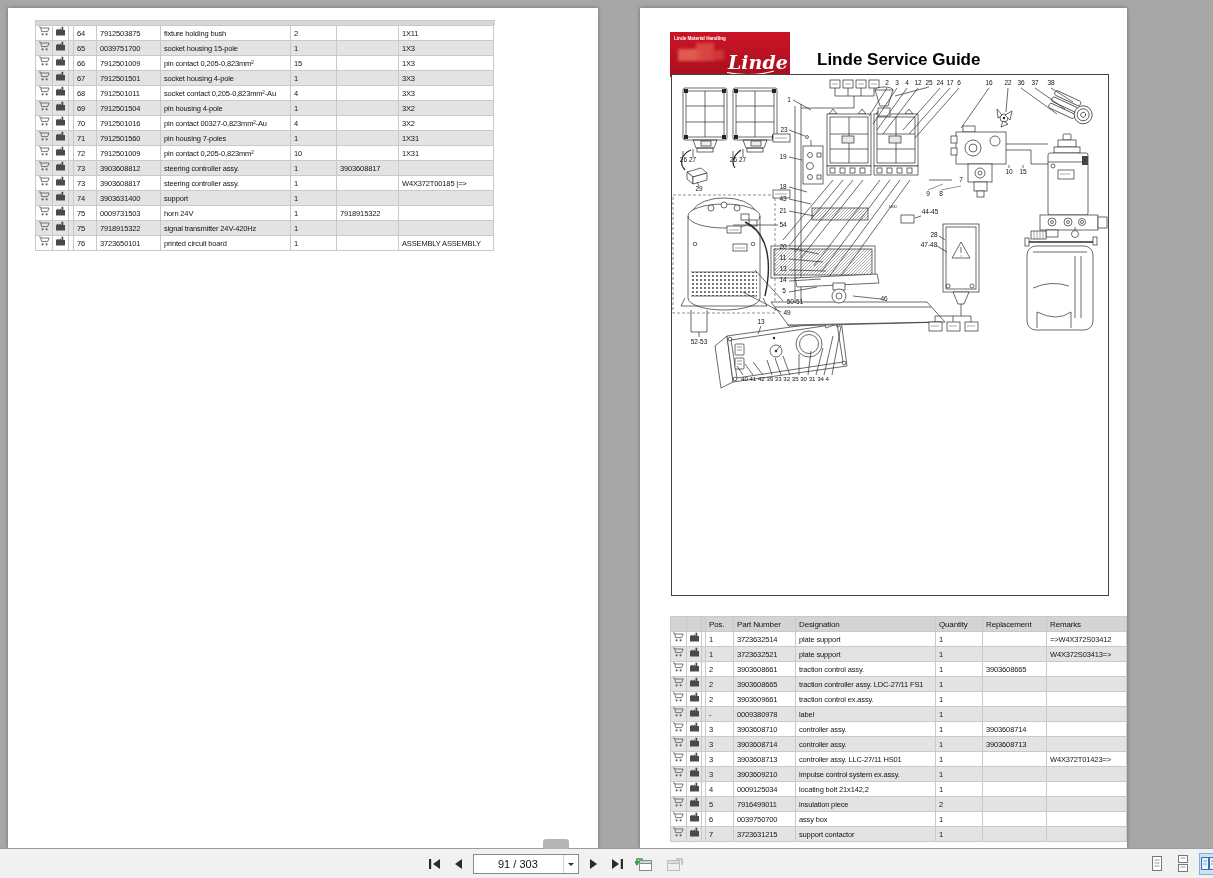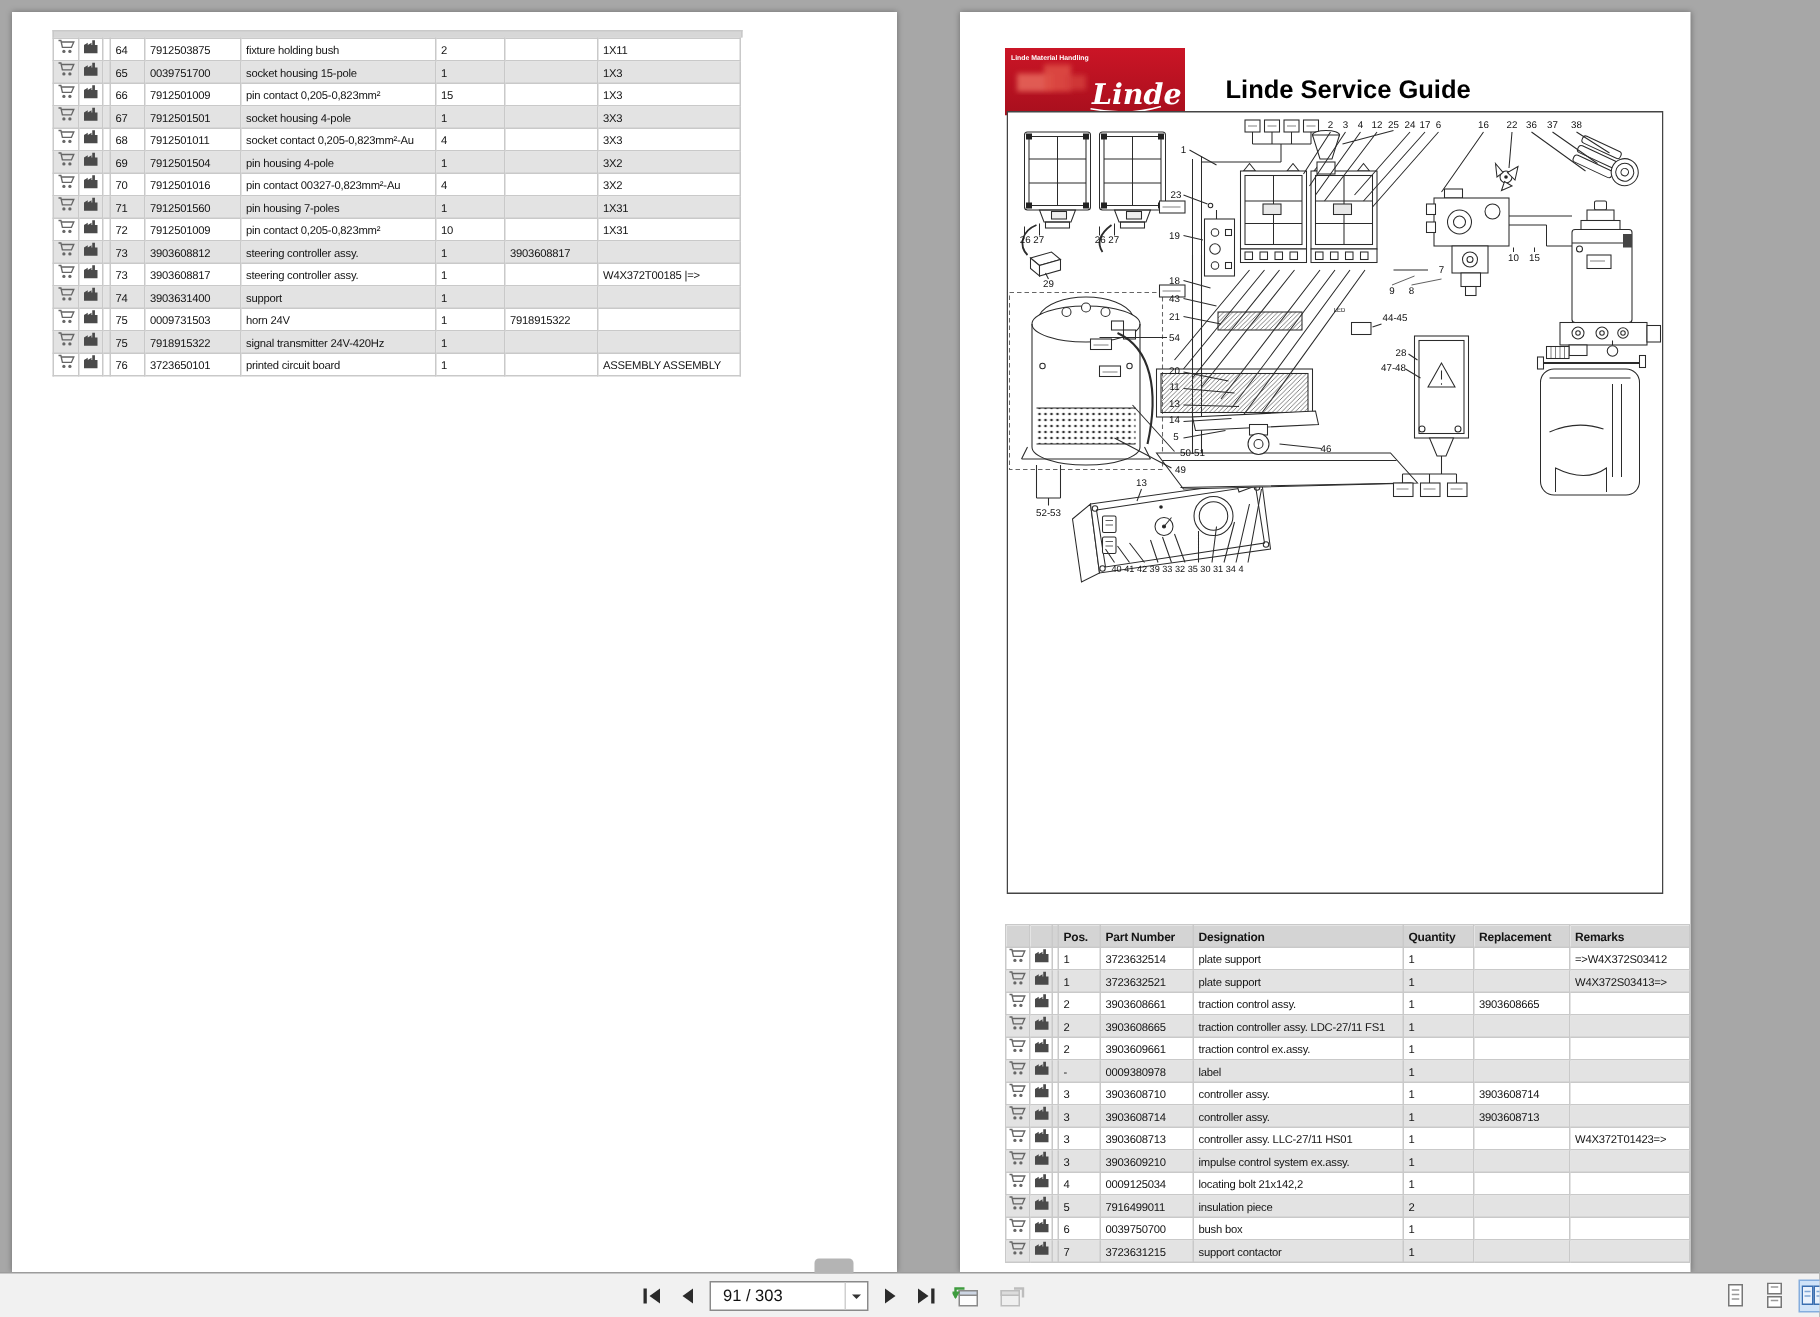--- a/index.html
+++ b/index.html
@@ -14,21 +14,21 @@
   #right-page{left:640px;width:487px}
 
   
   .parts-table{border-collapse:collapse;table-layout:fixed;
     font:7.5px/13px "Liberation Sans",sans-serif;color:#141414;letter-spacing:-0.15px}
   .parts-table td,.parts-table th{border:1px solid #c9c9c9;height:13px;padding:0 1px 0 3px;
     overflow:hidden;white-space:nowrap}
   .parts-table td.ic,.parts-table th.ic{padding:0;text-align:center;vertical-align:middle}
   .parts-table td.sp,.parts-table th.sp{padding:0}
   .parts-table tbody tr:nth-child(even){background:#e3e3e3}
-  .parts-table thead th{background:#d4d4d4;font-weight:bold;font-size:8px;text-align:left;height:14px}
+  .parts-table thead th{background:#d4d4d4;font-weight:normal;font-size:8px;text-align:left;height:14px}
   .partial-row{height:4px;background:#d7d7d7;border:1px solid #c9c9c9;border-bottom:none}
 
   #left-table-wrap{position:absolute;left:27px;top:12px;width:460px}
   #right-table-wrap{position:absolute;left:30px;top:608px;width:458px}
 
   
   #linde-logo{position:absolute;left:30px;top:24px;width:120px;height:45px}
   #service-guide-title{position:absolute;left:177px;top:42px;font-size:17px;font-weight:bold;color:#000}
 
   
@@ -36,21 +36,21 @@
 
   
   #toolbar{position:absolute;left:0;top:848px;width:1213px;height:30px;
     background:#f1f1f1;border-top:1px solid #9c9c9c}
   #toolbar-tab{position:absolute;left:543px;top:-10px;width:26px;height:10px;
     background:#b4b4b4;border-radius:3px 3px 0 0}
   .nav-group{position:absolute;left:426px;top:0;height:30px;display:flex;align-items:center;gap:7px}
   .tb-btn{background:transparent;border:none;padding:2px;margin:0;cursor:pointer;line-height:0}
   .page-combo{width:104px;height:18px;background:#fff;border:1px solid #8a8a8a;
     display:flex;align-items:center;justify-content:space-between}
-  .combo-text{font-size:11px;color:#111;padding-left:8px}
+  .combo-text{font-size:11px;color:#111;padding-left:24px}
   .combo-arrow{width:14px;height:100%;display:flex;align-items:center;justify-content:center;border-left:1px solid #d0d0d0}
   .combo-arrow:after{content:"";width:0;height:0;border:3px solid transparent;border-top-color:#333;margin-top:3px}
   .layout-group{position:absolute;left:1148px;top:5px;display:flex;gap:8px}
   .layout-btn{width:18px;height:20px;background:transparent;border:none;padding:1px;line-height:0}
   .layout-btn.selected{background:#cfe3f8;outline:1px solid #85aede}
 </style>
 </head>
 <body>
 
 <div class="page" id="left-page">
@@ -878,21 +878,21 @@
                 <path d="M1,1 h1.6 l1,4.6 h6 l1.6,-3.6 h-8.2" fill="none" stroke="#666" stroke-width="0.9"></path>
                 <circle cx="4.6" cy="8.3" r="1.1" fill="#666"></circle>
                 <circle cx="8.6" cy="8.3" r="1.1" fill="#666"></circle>
               </svg></td>
             <td class="ic"><svg width="11" height="10" viewBox="0 0 11 10">
                 <path d="M1,9.5 V4 L3.5,2.5 V4 L6,2.5 V4 H6.5 V0.8 H8.3 V4 H10 V9.5 Z" fill="#4a4a4a"></path>
               </svg></td>
             <td class="sp"></td>
             <td>6</td>
             <td>0039750700</td>
-            <td>bush box</td>
+            <td>assy box</td>
             <td>1</td>
             <td></td>
             <td></td>
           </tr>
           <tr>
             <td class="ic"><svg width="13" height="10" viewBox="0 0 13 10">
                 <path d="M1,1 h1.6 l1,4.6 h6 l1.6,-3.6 h-8.2" fill="none" stroke="#666" stroke-width="0.9"></path>
                 <circle cx="4.6" cy="8.3" r="1.1" fill="#666"></circle>
                 <circle cx="8.6" cy="8.3" r="1.1" fill="#666"></circle>
               </svg></td>

